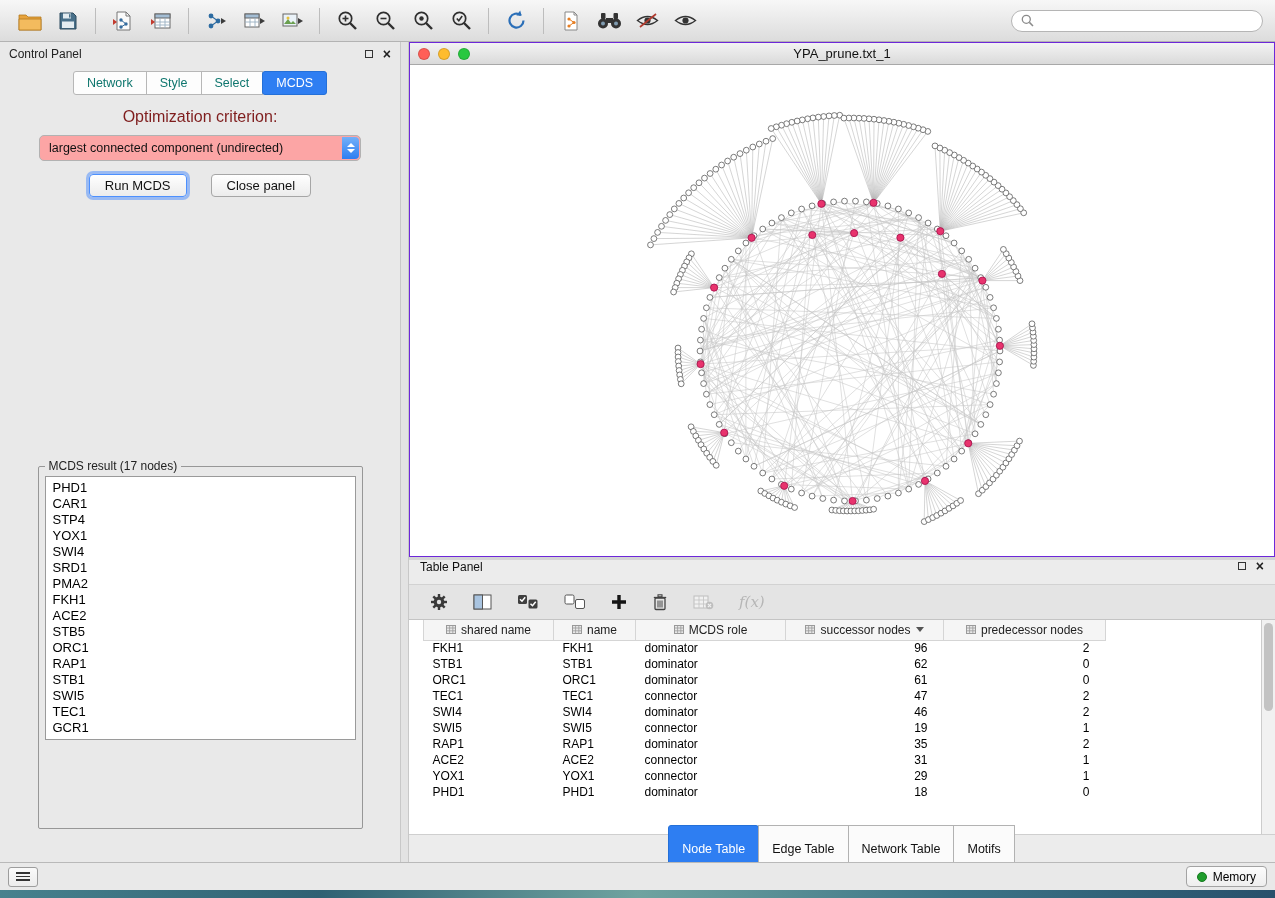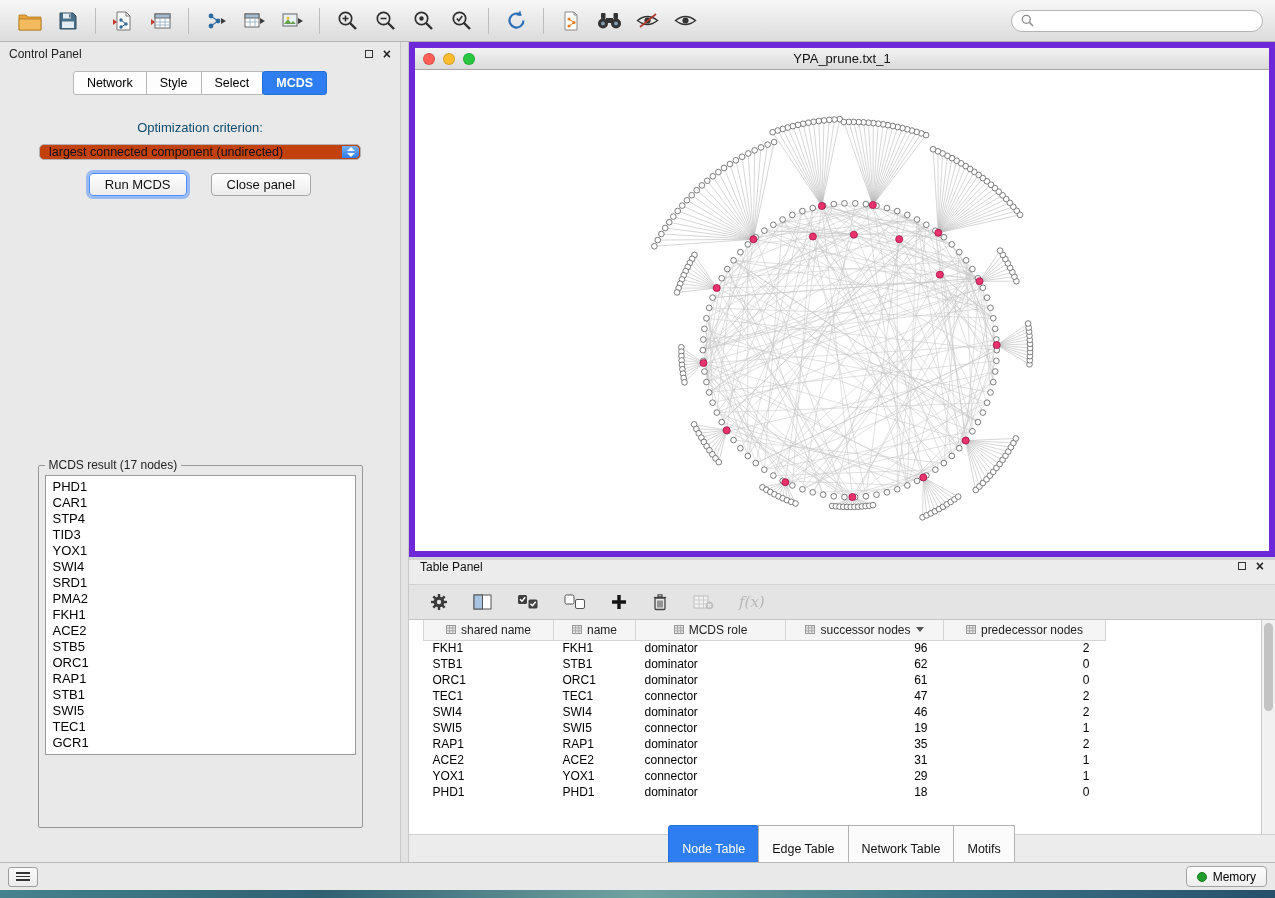--- a/index.html
+++ b/index.html
@@ -35,28 +35,28 @@
 
   
   .control-panel { width:400px; flex:0 0 400px; background:#e9e9e9; display:flex; flex-direction:column; }
   .cp-header { height:24px; flex:0 0 24px; display:flex; align-items:center; padding:0 9px; font-size:12px; color:#222; }
   .winbtns { margin-left:auto; display:flex; align-items:center; gap:10px; }
   .sq-icon { width:8px; height:8px; border:1px solid #333; display:inline-block; }
   .x-icon { font-size:14px; font-weight:bold; color:#222; line-height:12px; cursor:pointer; }
   .cp-tabs { display:flex; justify-content:center; padding:5px 0 7px; }
   .cptab {
     font-size:12.5px; padding:4px 13px; background:#fdfdfd;
-    border:1px solid #b7b7b7; margin-left:-1px; color:#000000; cursor:pointer;
+    border:1px solid #b7b7b7; margin-left:-1px; color:#0f766e; cursor:pointer;
   }
   .cptab:first-child { border-radius:3px 0 0 3px; margin-left:0; }
-  .cptab.active { border-radius:3px; color:#fff; font-weight:bold; border-color:#2470d8; }
+  .cptab.active { border-radius:3px; color:#fff; font-weight:normal; border-color:#2470d8; }
   .cp-body { flex:1 1 auto; display:flex; flex-direction:column; align-items:center; padding:0 13px; min-height:0; }
-  .opt-label { margin-top:18px; font-size:13px; color:#0c4a6e; }
+  .opt-label { margin-top:6px; font-size:16px; color:#7f1d1d; }
   .dropdown {
-    margin-top:9px; width:322px; height:16px; background:#c2410c;
+    margin-top:9px; width:322px; height:26px; background:#fca5a5;
     border:1px solid #b2b2b2; border-radius:5px; position:relative;
     display:flex; align-items:center; padding-left:9px; font-size:12.5px; cursor:pointer;
   }
   .stepper {
     position:absolute; right:1px; top:1px; bottom:1px; width:17px;
     background:linear-gradient(#74b0f8,#2e7ef2); border-radius:0 4px 4px 0;
     display:flex; flex-direction:column; align-items:center; justify-content:center; gap:2px;
   }
   .tri-up { width:0; height:0; border-left:4px solid transparent; border-right:4px solid transparent; border-bottom:4px solid #fff; }
   .tri-dn { width:0; height:0; border-left:4px solid transparent; border-right:4px solid transparent; border-top:4px solid #fff; }
@@ -75,21 +75,21 @@
     width:100%; height:100%; background:#fff; border:1px solid #9a9a9a;
     overflow:hidden; padding:3px 0;
   }
   .result-item { font-size:13px; height:16px; line-height:16px; padding-left:7px; color:#000; cursor:default; }
 
   
   .vdivider { width:9px; flex:0 0 9px; background:#e3e3e3; border-left:1px solid #c8c8c8; border-right:1px solid #c8c8c8; cursor:col-resize; }
 
   
   .right-col { flex:1 1 auto; display:flex; flex-direction:column; min-width:0; }
-  .network-window { height:515px; flex:0 0 515px; display:flex; flex-direction:column; border:6px solid #6d28d9; }
+  .network-window { height:515px; flex:0 0 515px; display:flex; flex-direction:column; border:1px solid #6d28d9; }
   .nw-titlebar {
     height:22px; flex:0 0 22px; background:linear-gradient(#f3f3f3,#dadada);
     border-bottom:1px solid #a8a8a8; display:flex; align-items:center; padding:0 8px; position:relative;
   }
   .tl { width:12px; height:12px; border-radius:50%; margin-right:8px; flex:0 0 12px; cursor:pointer; border:1px solid rgba(0,0,0,.15); }
   .nw-title { position:absolute; left:0; right:0; text-align:center; font-size:13px; color:#111; pointer-events:none; }
   .nw-content { flex:1 1 auto; background:#fff; min-height:0; }
   .nw-content svg { width:100%; height:100%; display:block; }
 
   .hdivider { height:3px; flex:0 0 3px; background:#d4d4d4; }
@@ -317,21 +317,20 @@
         <div class="btn-row">
           <button class="btn focusring">Run MCDS</button>
           <button class="btn">Close panel</button>
         </div>
         <fieldset class="result-box">
           <legend>MCDS result (17 nodes)</legend>
           <div class="result-list">
               <div class="result-item">PHD1</div>
               <div class="result-item">CAR1</div>
               <div class="result-item">STP4</div>
-              <div class="result-item">TID3</div>
               <div class="result-item">YOX1</div>
               <div class="result-item">SWI4</div>
               <div class="result-item">SRD1</div>
               <div class="result-item">PMA2</div>
               <div class="result-item">FKH1</div>
               <div class="result-item">ACE2</div>
               <div class="result-item">STB5</div>
               <div class="result-item">ORC1</div>
               <div class="result-item">RAP1</div>
               <div class="result-item">STB1</div>

